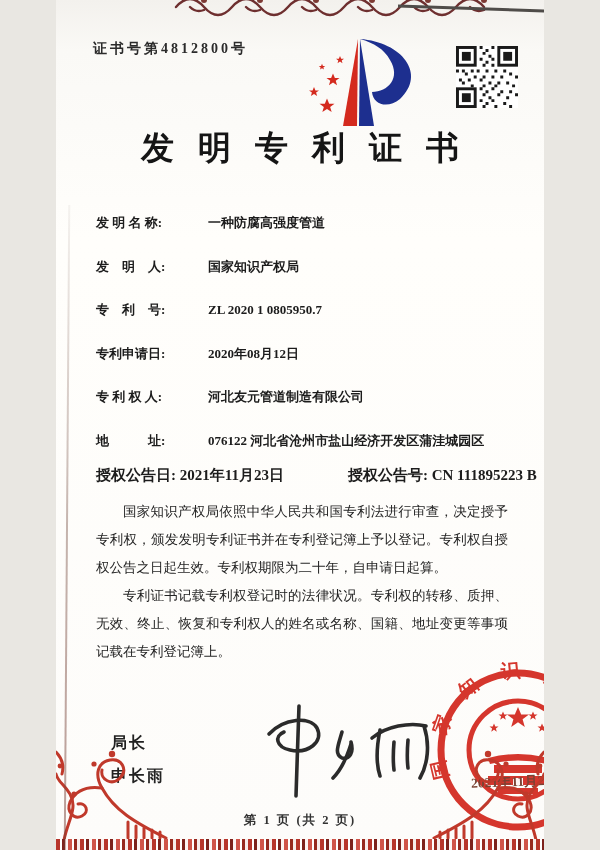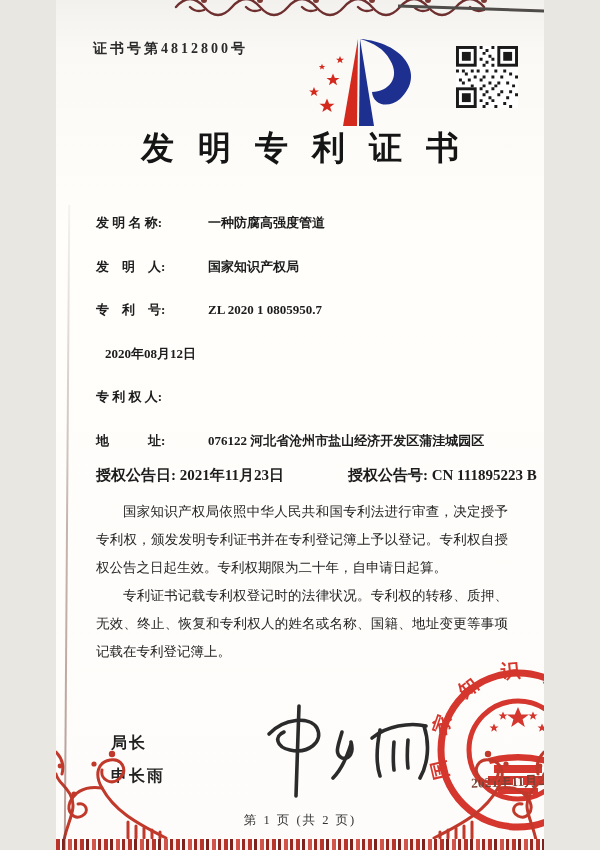--- a/index.html
+++ b/index.html
@@ -21,21 +21,21 @@
   .frow .val{margin-left:9px;white-space:nowrap;text-align:center;}
   .grant{position:absolute;left:40px;top:466px;font-size:15px;font-weight:600;display:flex;}
   .grant .pair2{margin-left:64px;}
   .body-text{position:absolute;left:40px;right:36px;top:498px;font-size:13.5px;line-height:28px;text-align:justify;color:#242424;font-weight:500;}
   .body-text p{margin:0;text-indent:2em;}
   .sig{position:absolute;left:55px;top:733px;font-size:16px;font-weight:600;color:#222;}
   .sig .sig-title{margin-bottom:12px;letter-spacing:2px;}
   .sig .sig-name{letter-spacing:2px;}
   .signature-svg{position:absolute;left:158px;top:692px;}
   .seal-svg{position:absolute;left:372px;top:662px;opacity:.93;}
-  .footer{position:absolute;left:0;right:0;top:812px;text-align:center;font-size:12.5px;letter-spacing:2px;color:#333;font-weight:400;}
+  .footer{position:absolute;left:0;right:0;top:812px;text-align:center;font-size:12.5px;letter-spacing:2px;color:#333;font-weight:700;}
   .bottom-band{position:absolute;left:0;right:0;bottom:0;height:11px;
     background:repeating-linear-gradient(90deg,#b7352b 0 4px,#fff 4px 6px,#7d221c 6px 9px,#fdf5f4 9px 12px,#d05449 12px 16px,#fff 16px 18px,#96291f 18px 21px,#f7eceb 21px 24px);}
   .corner-l{position:absolute;left:-2px;bottom:8px;}
   .corner-r{position:absolute;right:-2px;bottom:8px;transform:scaleX(-1);}
   .top-ornament{position:absolute;left:118px;top:-9px;}
   svg{display:block;}
 </style>
 </head>
 <body>
 
@@ -102,24 +102,26 @@
     </div>
     <div class="frow">
       <span class="lbl">发　明　人:</span>
       <span class="val">国家知识产权局</span>
     </div>
     <div class="frow">
       <span class="lbl">专　利　号:</span>
       <span class="val">ZL 2020 1 0805950.7</span>
     </div>
     <div class="frow">
+      <span class="lbl">专利申请日:</span>
       <span class="val">2020年08月12日</span>
     </div>
     <div class="frow">
       <span class="lbl">专 利 权 人:</span>
+      <span class="val">河北友元管道制造有限公司</span>
     </div>
     <div class="frow">
       <span class="lbl">地　　　址:</span>
       <span class="val">076122 河北省沧州市盐山经济开发区蒲洼城园区</span>
     </div>
   </div>
 
   <div class="grant">
     <span>
       <span>授权公告日:</span>

